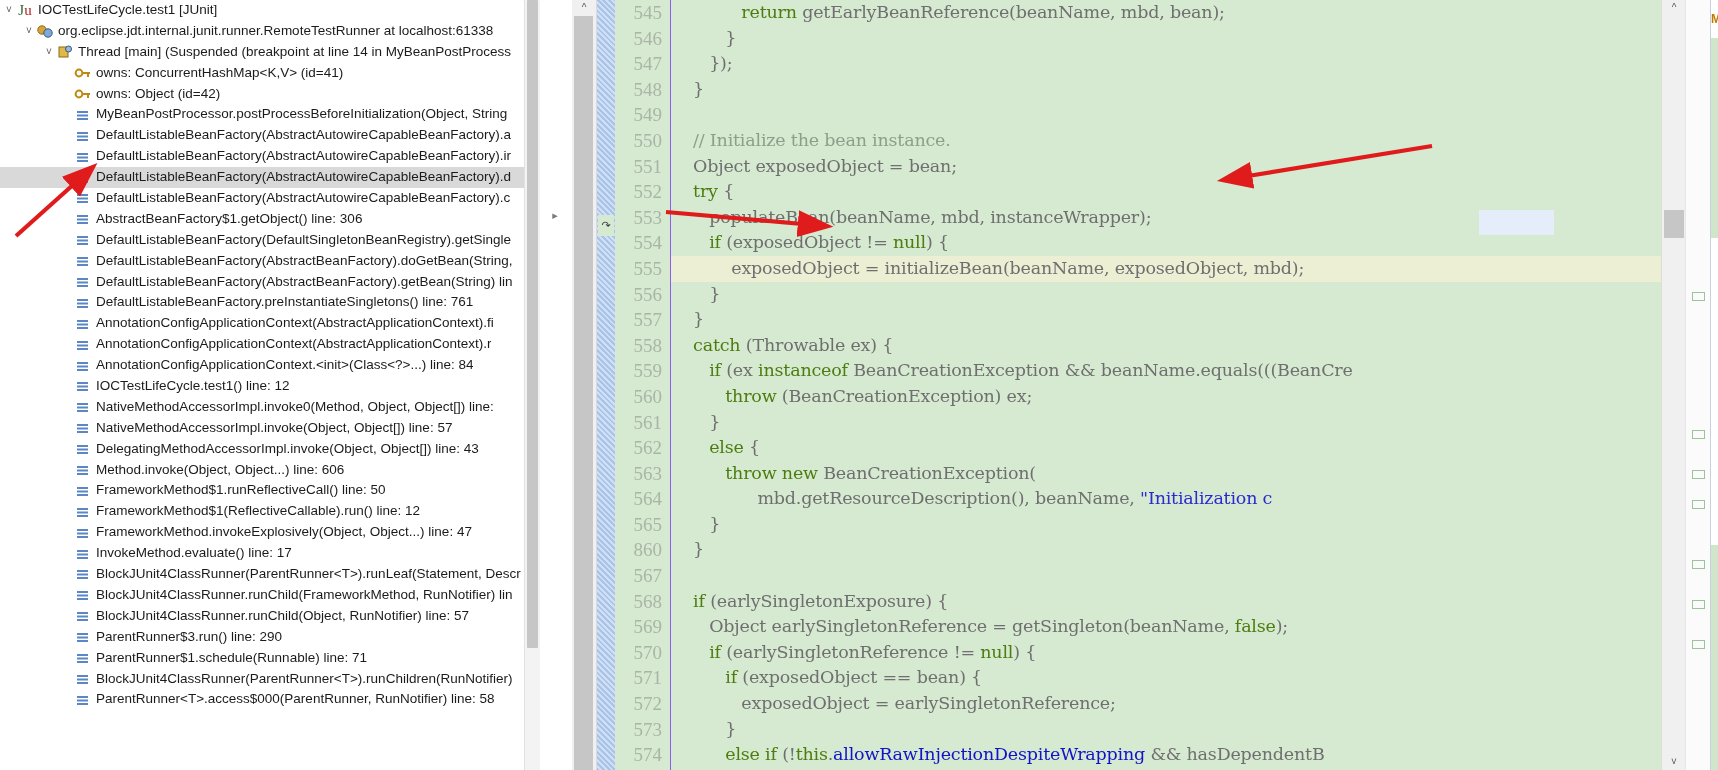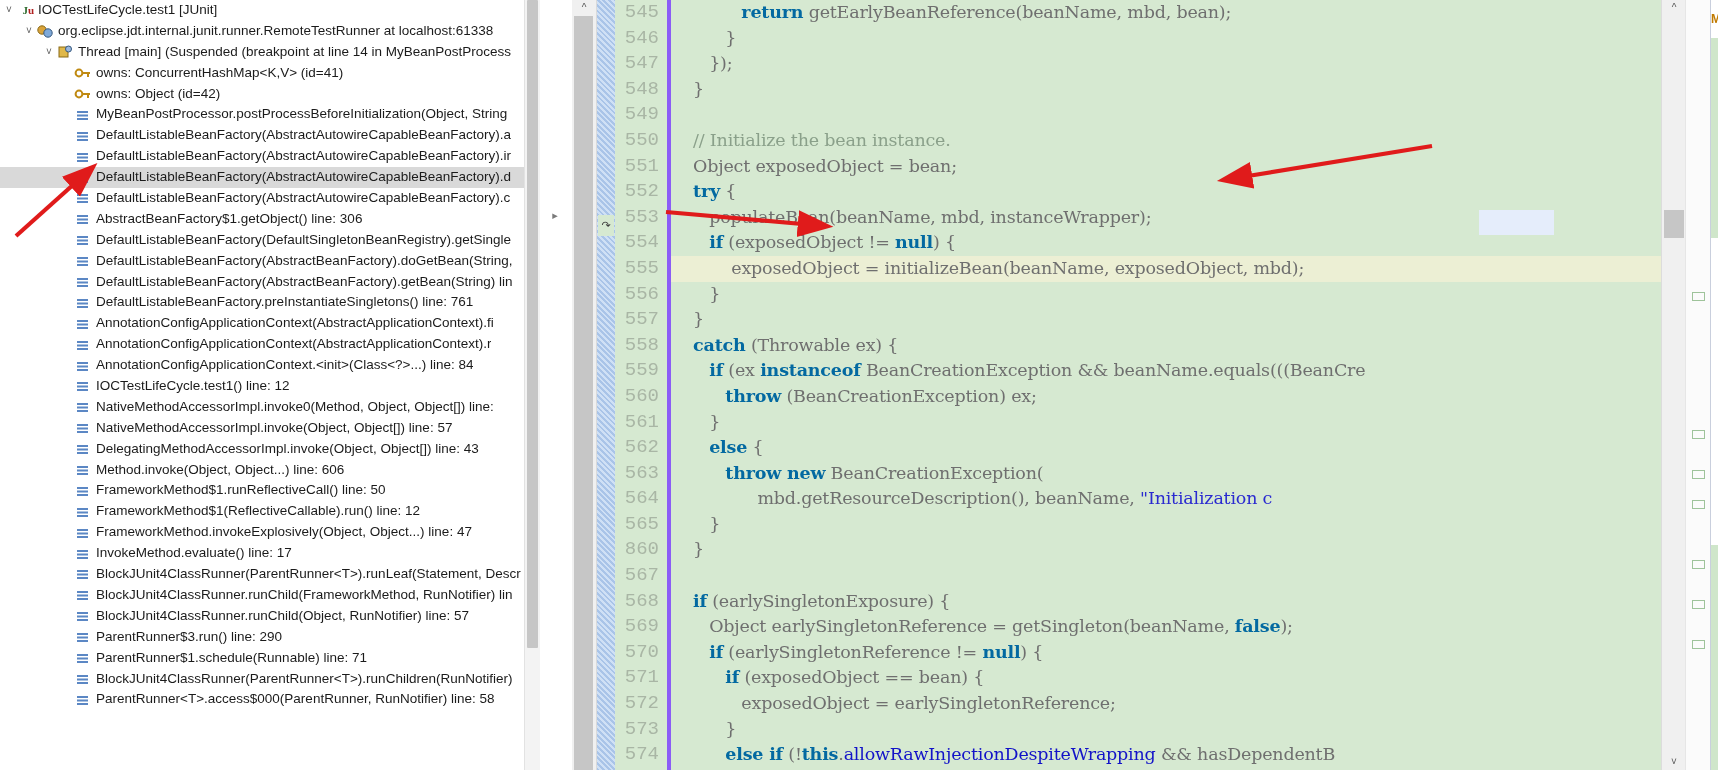--- a/index.html
+++ b/index.html
@@ -22,21 +22,21 @@
   }
   .row.selected{background:#d9d9d9;}
   .twisty{
     width:14px;flex:0 0 14px;text-align:center;color:#5a5a5a;font-size:10px;
     line-height:20.9px;
   }
   .ico{flex:0 0 18px;width:18px;height:16px;position:relative;margin-right:4px;}
   .lbl{overflow:hidden;text-overflow:clip;white-space:nowrap;}
 
   
-  .ico-junit{font-size:11px;font-weight:bold;line-height:16px;text-align:right;
+  .ico-junit{font-size:15px;font-weight:normal;line-height:16px;text-align:center;
     font-family:"Liberation Serif",serif;}
   .ico-junit .j{color:#2f6b2f;}
   .ico-junit .u{color:#b02020;}
 
   
   .ico-runner svg, .ico-thread svg, .ico-owns svg, .ico-frame svg{display:block;}
 
   .indent1{padding-left:2px;}
   .indent2{padding-left:22px;}
   .indent3{padding-left:42px;}
@@ -66,34 +66,34 @@
       font-size:10px;line-height:16px;color:#555;}
 
   .annot-bar{
     flex:0 0 18px;width:18px;background:#d6e9d1;position:relative;
     background-image:repeating-linear-gradient(45deg,#a9c4e8 0 2px,#cfe0f5 2px 4px);
   }
   .annot-cur{position:absolute;left:1px;top:215px;width:16px;height:21px;background:#d6e9d1;
       color:#3a3a3a;font-size:11px;line-height:21px;text-align:center;}
 
   .gutter{
-    flex:0 0 56px;width:56px;background:#d6e9d1;border-right:4px solid #8b5cf6;
-    font-family:Liberation Mono, monospace;font-size:19px;color:#a9b6a5;
+    flex:0 0 56px;width:56px;background:#d6e9d1;border-right:1px solid #8b5cf6;
+    font-family:Liberation Serif, serif;font-size:19px;color:#a9b6a5;
     text-align:right;padding-right:8px;box-sizing:border-box;
   }
   .gutter div{height:25.6px;line-height:25.6px;}
 
   .codearea{
     position:relative;flex:1 1 auto;background:#d6e9d1;overflow:hidden;
     font-family:"DejaVu Serif",serif;font-size:17.5px;
   }
   .cline{height:25.6px;line-height:25.6px;white-space:pre;color:#2a2a2a;
      padding-left:6px;letter-spacing:-0.2px;}
   .cline.current{background:#ecefd4;padding-left:12px;}
-  .kw{color:#0369a1;font-weight:bold;}
+  .kw{color:#4d7c0f;font-weight:normal;}
   .cm{color:#8aa08a;margin-top:45px;}
   .st{color:#2a2ad0;}
   .fld{color:#1212c8;}
   .pl{color:#6f6f6f;}
 
   .sel-block{position:absolute;left:808px;top:210px;width:75px;height:25px;background:#e5edfb;}
 
   
   .ed-vscroll{
     position:absolute;right:24px;top:0;width:24px;height:770px;background:#f0f0f0;

